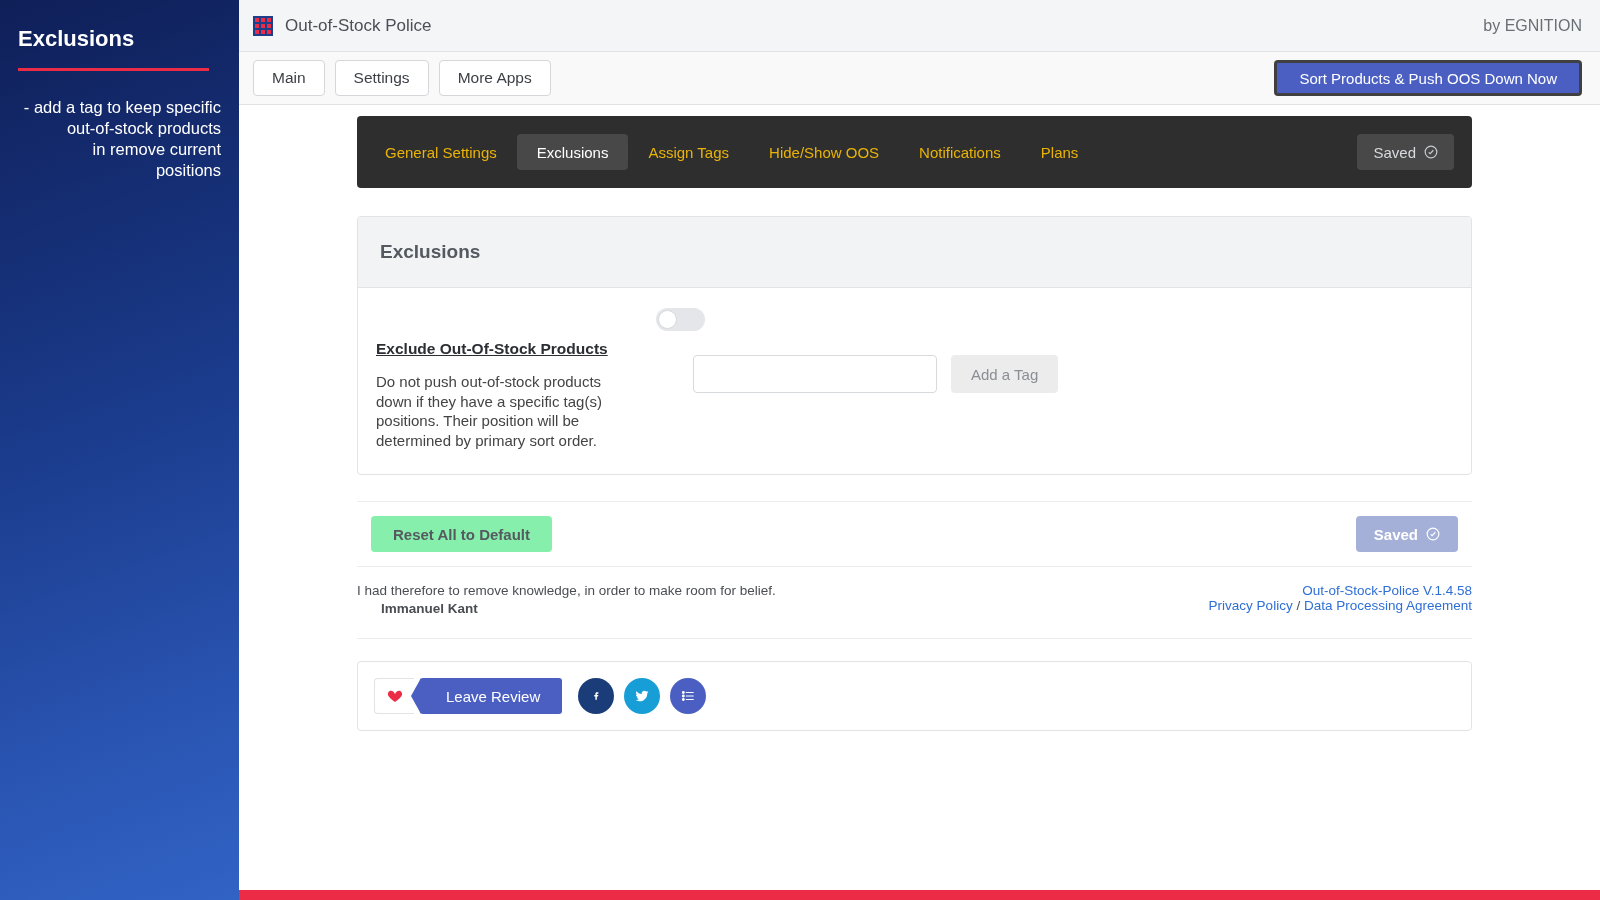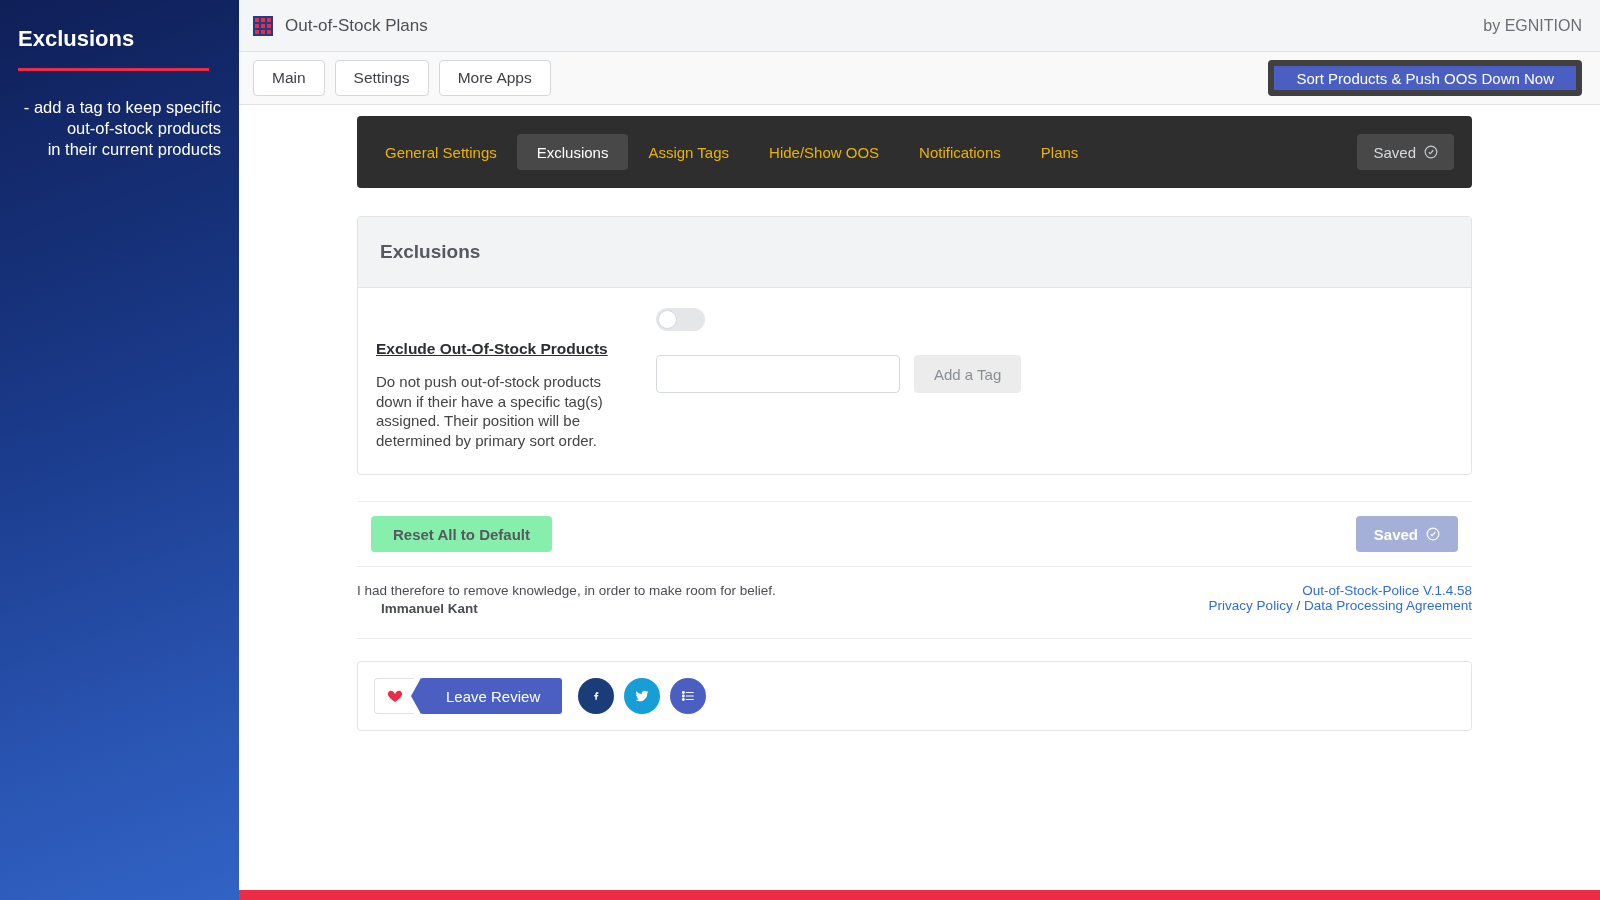--- a/index.html
+++ b/index.html
@@ -50,21 +50,21 @@
   }
   .navbtn {
     height: 36px; padding: 0 18px; margin-right: 10px;
     background: #fff; border: 1px solid #d4d6da; border-radius: 4px;
     font-size: 15.5px; color: #3c3f44; cursor: pointer;
     display: inline-flex; align-items: center;
   }
   .navbar-spacer { flex: 1; }
   .cta {
     height: 36px; padding: 0 22px;
-    background: #4a5fc1; color: #fff; border: 6px solid #404040; border-radius: 4px;
+    background: #4a5fc1; color: #fff; border: 3px solid #404040; border-radius: 4px;
     font-size: 15px; cursor: pointer;
     display: inline-flex; align-items: center;
   }
 
   .content { flex: 1; overflow: auto; background: #fff; padding: 11px 128px 0 118px; }
 
   .tabbar {
     background: #2e2e2e; border-radius: 4px; height: 72px;
     display: flex; align-items: center; padding: 0 18px 0 8px;
   }
@@ -180,39 +180,39 @@
 <body>
 
 <div class="sidebar">
   <div class="sidebar-title-box">
     <div class="sidebar-title">Exclusions</div>
   </div>
   <div class="sidebar-underline"></div>
   <div class="sidebar-desc">
     <div>- add a tag to keep specific</div>
     <div class="line2">out-of-stock products</div>
-    <div class="line2">in their current products</div>
+    <div class="line2">in remove current positions</div>
   </div>
 </div>
 
 <div class="main">
 
   <div class="topbar">
     <div class="app-icon">
       <span></span>
         <span></span>
         <span></span>
         <span></span>
         <span></span>
         <span></span>
         <span></span>
         <span></span>
         <span></span>
     </div>
-    <div class="app-title">Out-of-Stock Plans</div>
+    <div class="app-title">Out-of-Stock Police</div>
     <div class="topbar-spacer"></div>
     <div class="byline">by EGNITION</div>
   </div>
 
   <div class="navbar">
     <button class="navbtn">Main</button>
     <button class="navbtn">Settings</button>
     <button class="navbtn">More Apps</button>
     <div class="navbar-spacer"></div>
     <button class="cta">Sort Products &amp; Push OOS Down Now</button>
@@ -239,28 +239,28 @@
       </div>
     </div>
 
     <div class="card">
       <div class="card-header">
         <h2>Exclusions</h2>
       </div>
       <div class="card-body">
         <div class="col-left">
           <div class="setting-title">Exclude Out-Of-Stock Products</div>
-          <div class="setting-desc">Do not push out-of-stock products down if their have a specific tag(s) assigned. Their position will be determined by primary sort order.</div>
+          <div class="setting-desc">Do not push out-of-stock products down if they have a specific tag(s) positions. Their position will be determined by primary sort order.</div>
         </div>
         <div class="col-right">
           <div style="flex:0 0 100%; display:flex; flex-direction:column;">
             <div class="toggle">
               <div class="knob"></div>
             </div>
-            <div style="display:flex; gap:14px; align-items:center;">
+            <div style="display:flex; gap:14px; align-items:center;margin-left:37px;">
               <input class="tag-input" value="" style="">
               <button class="addtag-btn">Add a Tag</button>
             </div>
           </div>
         </div>
       </div>
     </div>
 
     <div class="actionrow">
       <button class="reset-btn">Reset All to Default</button>

